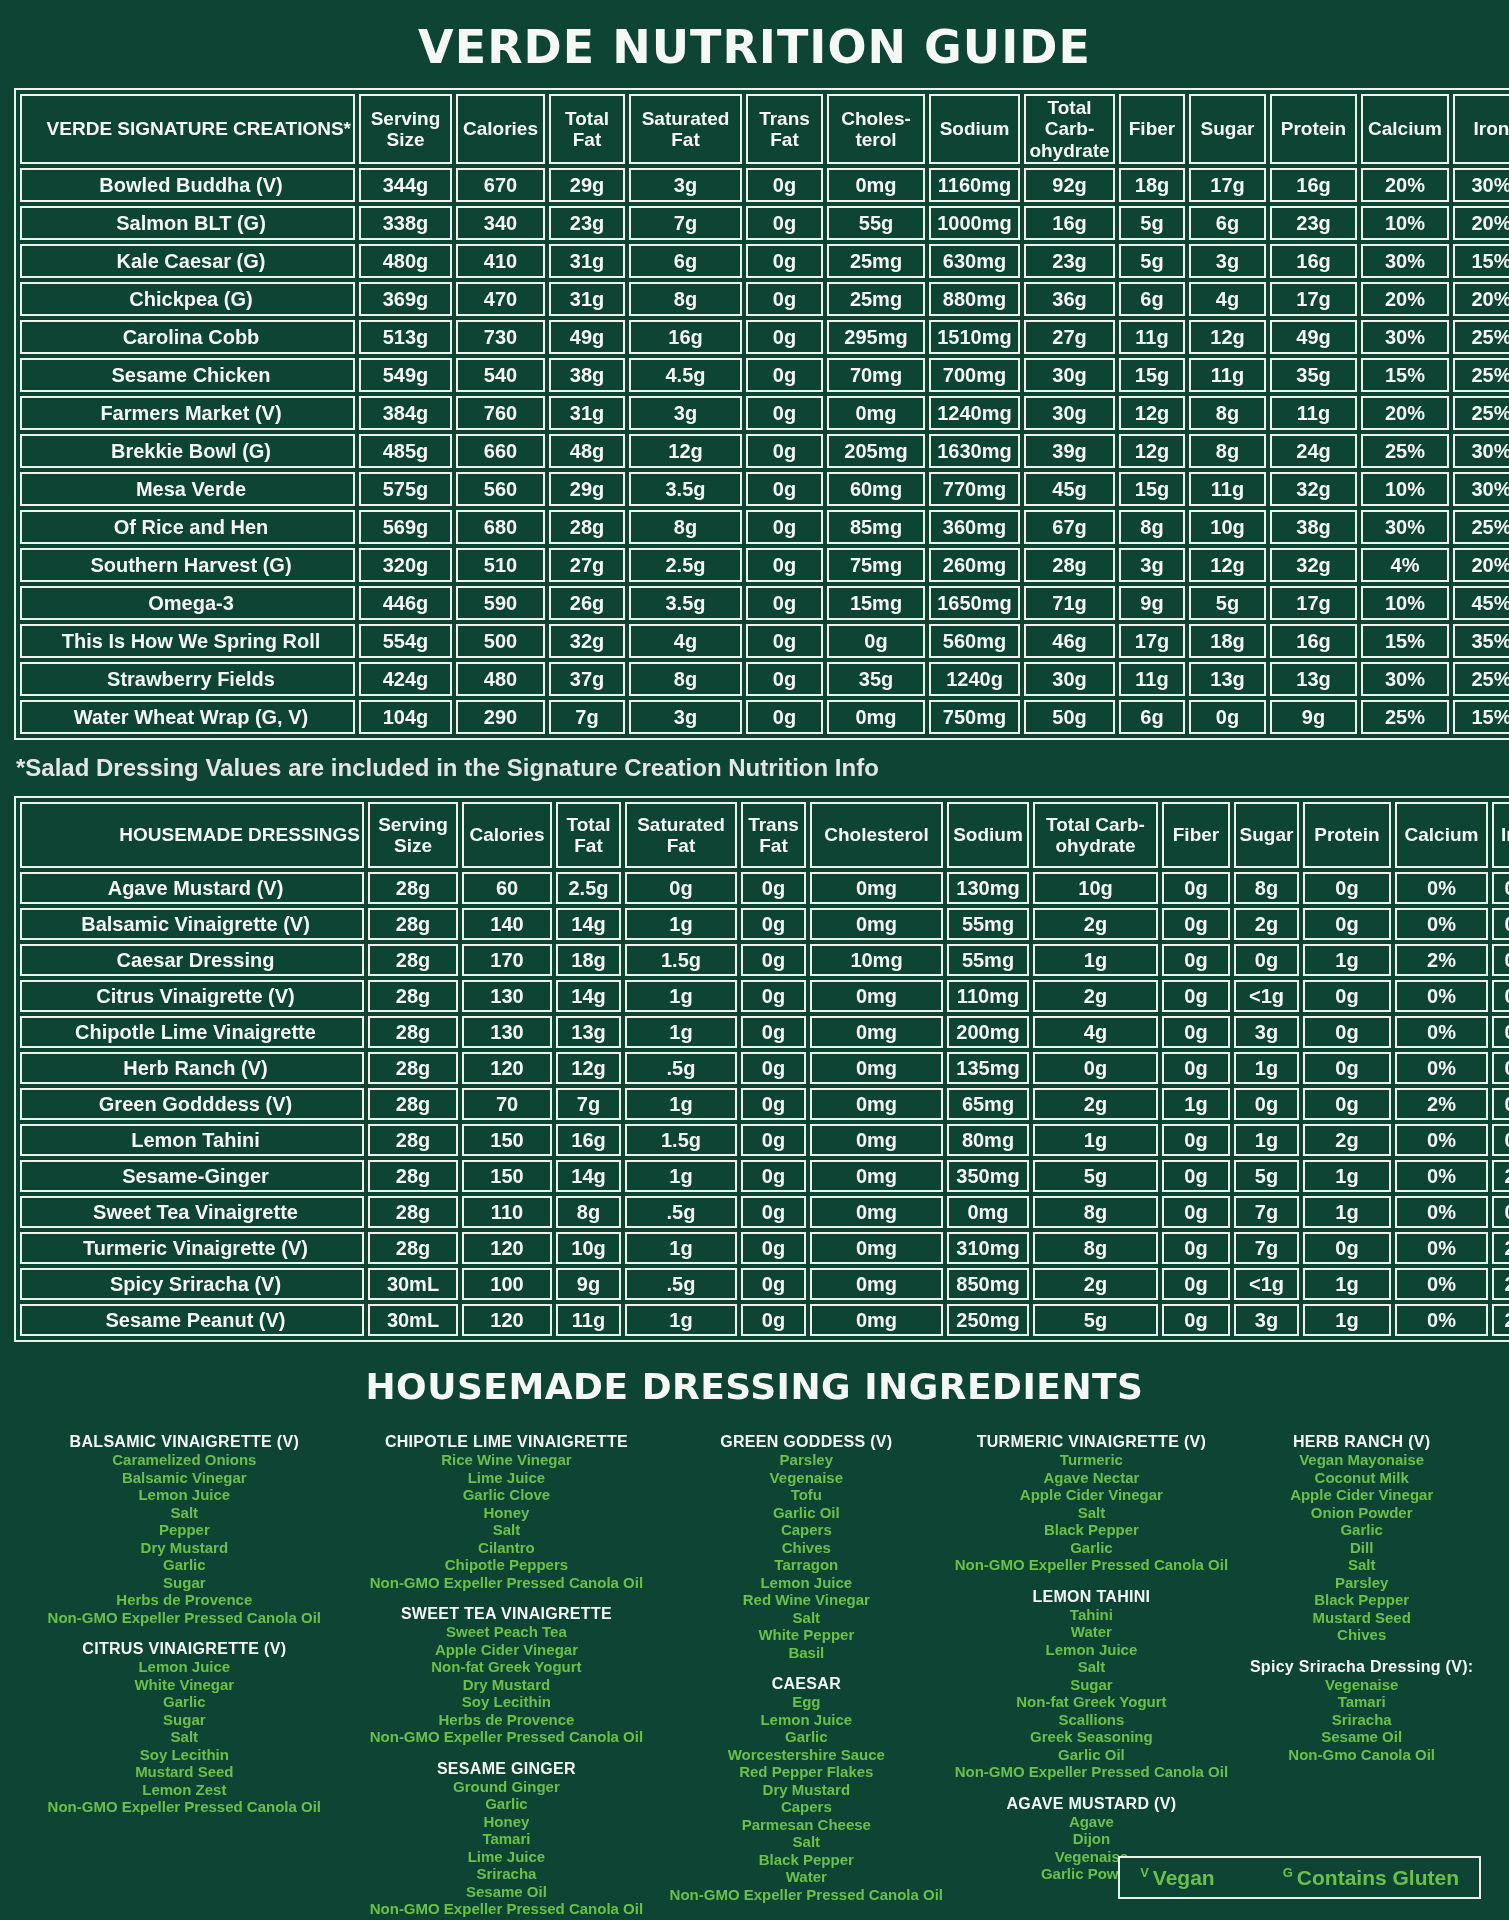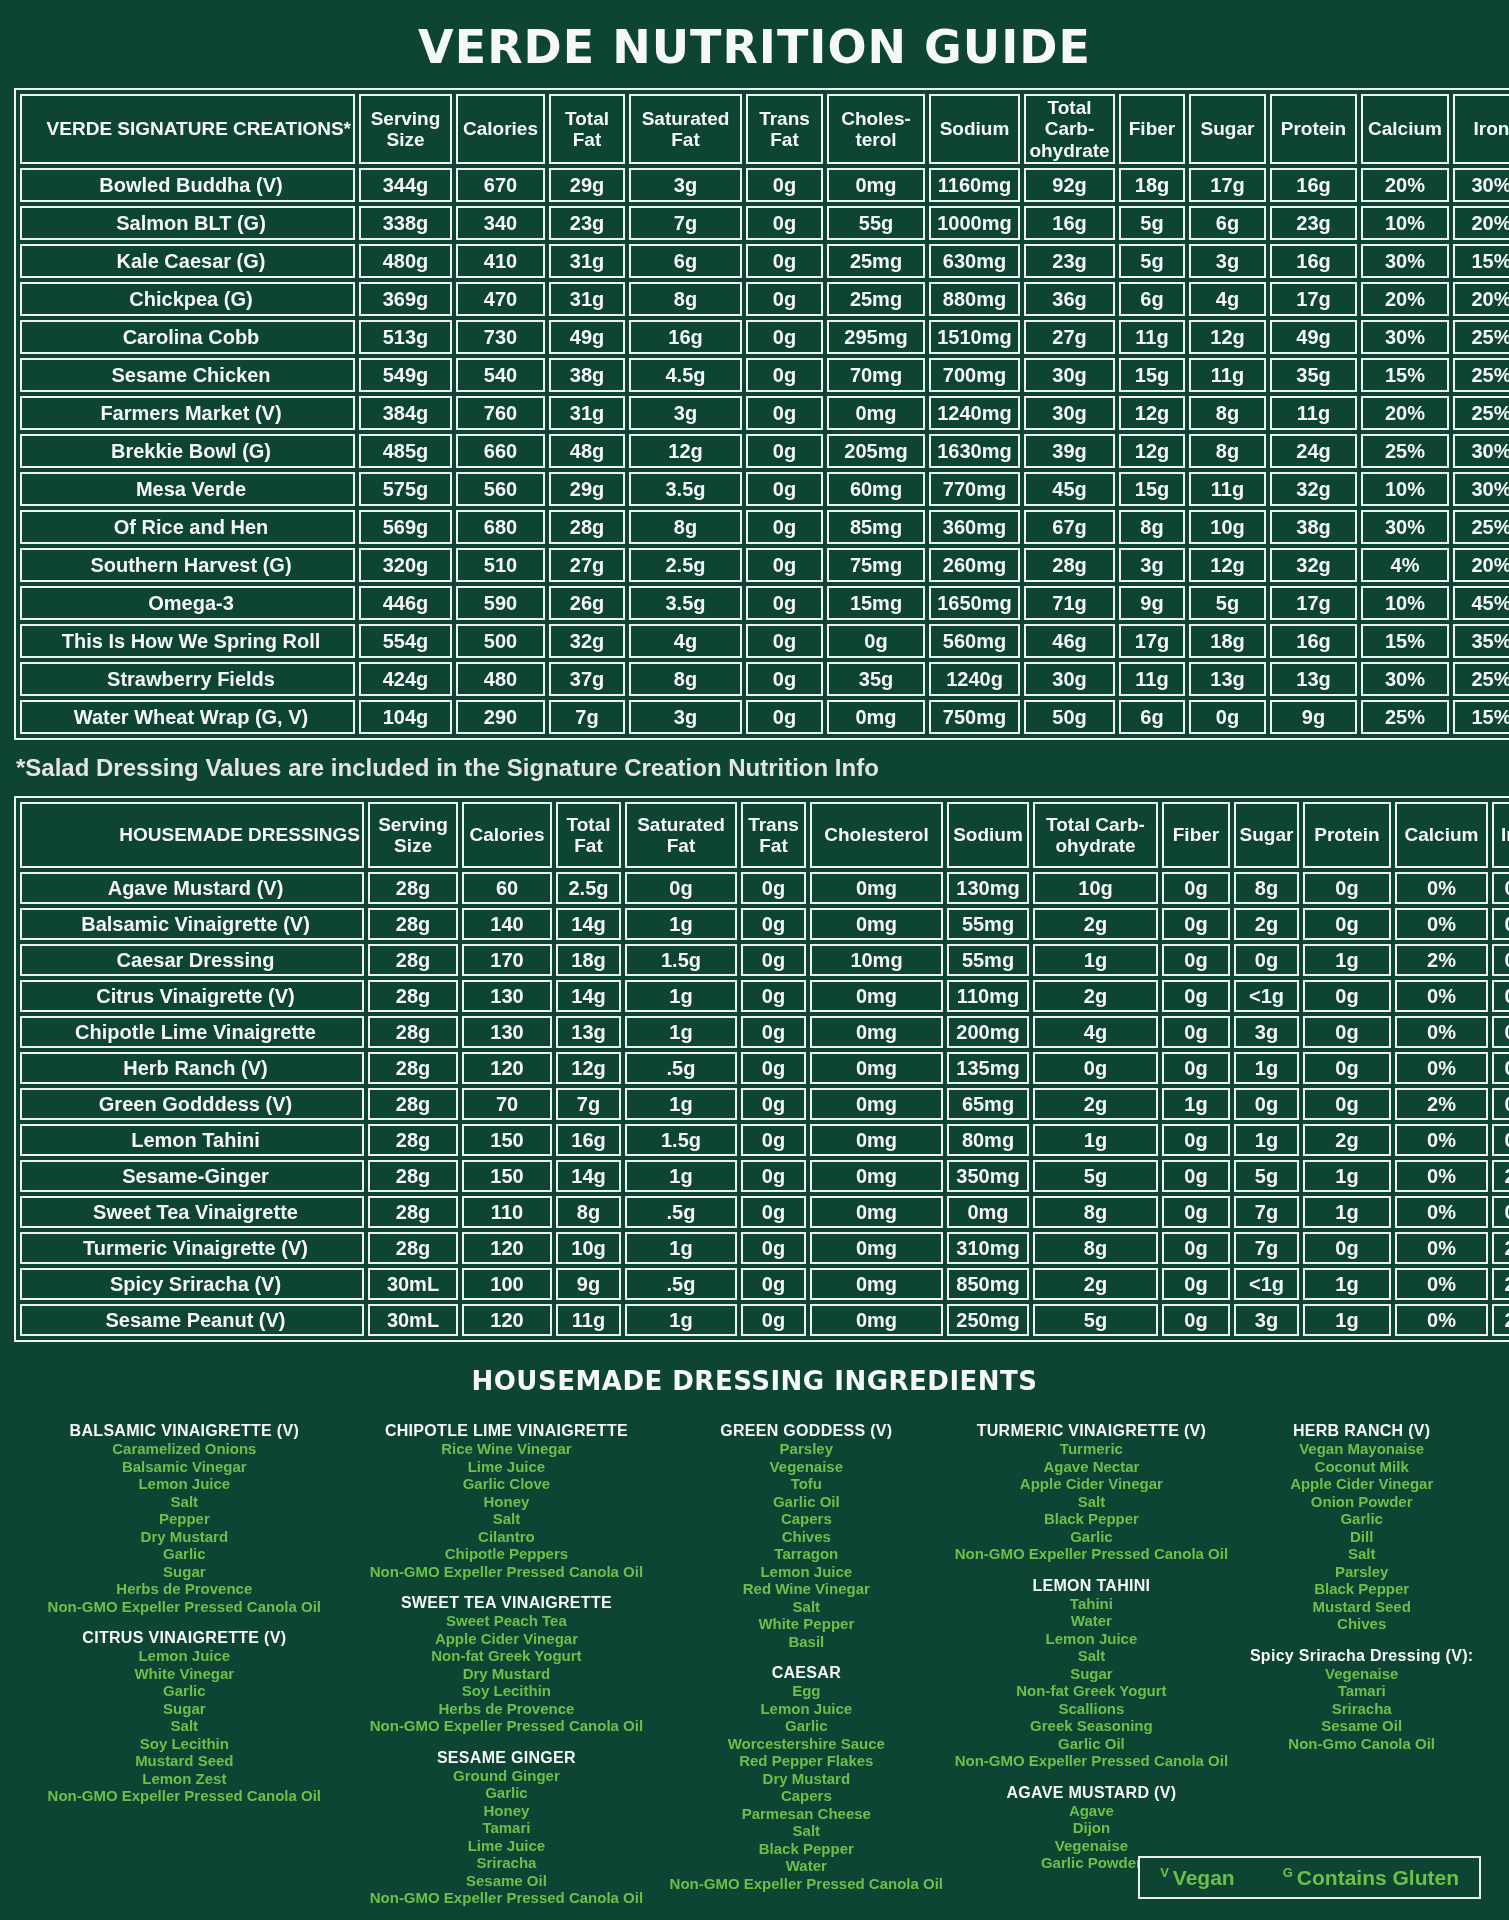--- a/index.html
+++ b/index.html
@@ -54,21 +54,21 @@
     color: #e5e5e5;
     font-size: 24px;
     font-weight: bold;
     margin: 14px 0 14px 16px;
   }
   .ing-title {
     margin: 24px 0 0 0;
     text-align: center;
     color: #f5f8f5;
     font-family: "DejaVu Sans", sans-serif;
-    font-size: 26px;
+    font-size: 36px;
     font-weight: 800;
     letter-spacing: .5px;
   }
   .ing-grid {
     display: flex;
     padding: 26px 14px 0 14px;
   }
   .ing-col { text-align: center; }
   .ing-col:nth-child(1) { width: 23%; }
   .ing-col:nth-child(2) { width: 20.5%; }
@@ -89,21 +89,21 @@
     font-weight: bold;
     line-height: 17.5px;
   }
   .legend {
     position: absolute;
     top: 1856px;
     right: 28px;
     border: 2px solid #e9f0e9;
     padding: 7px 20px;
     display: flex;
-    gap: 48px;
+    gap: 68px;
     color: #6cc04a;
     font-size: 21px;
     font-weight: bold;
     background: #0d4434;
   }
   .legend sup { font-size: 13px; margin-right: 4px; }
 </style>
 </head>
 <body>
 

